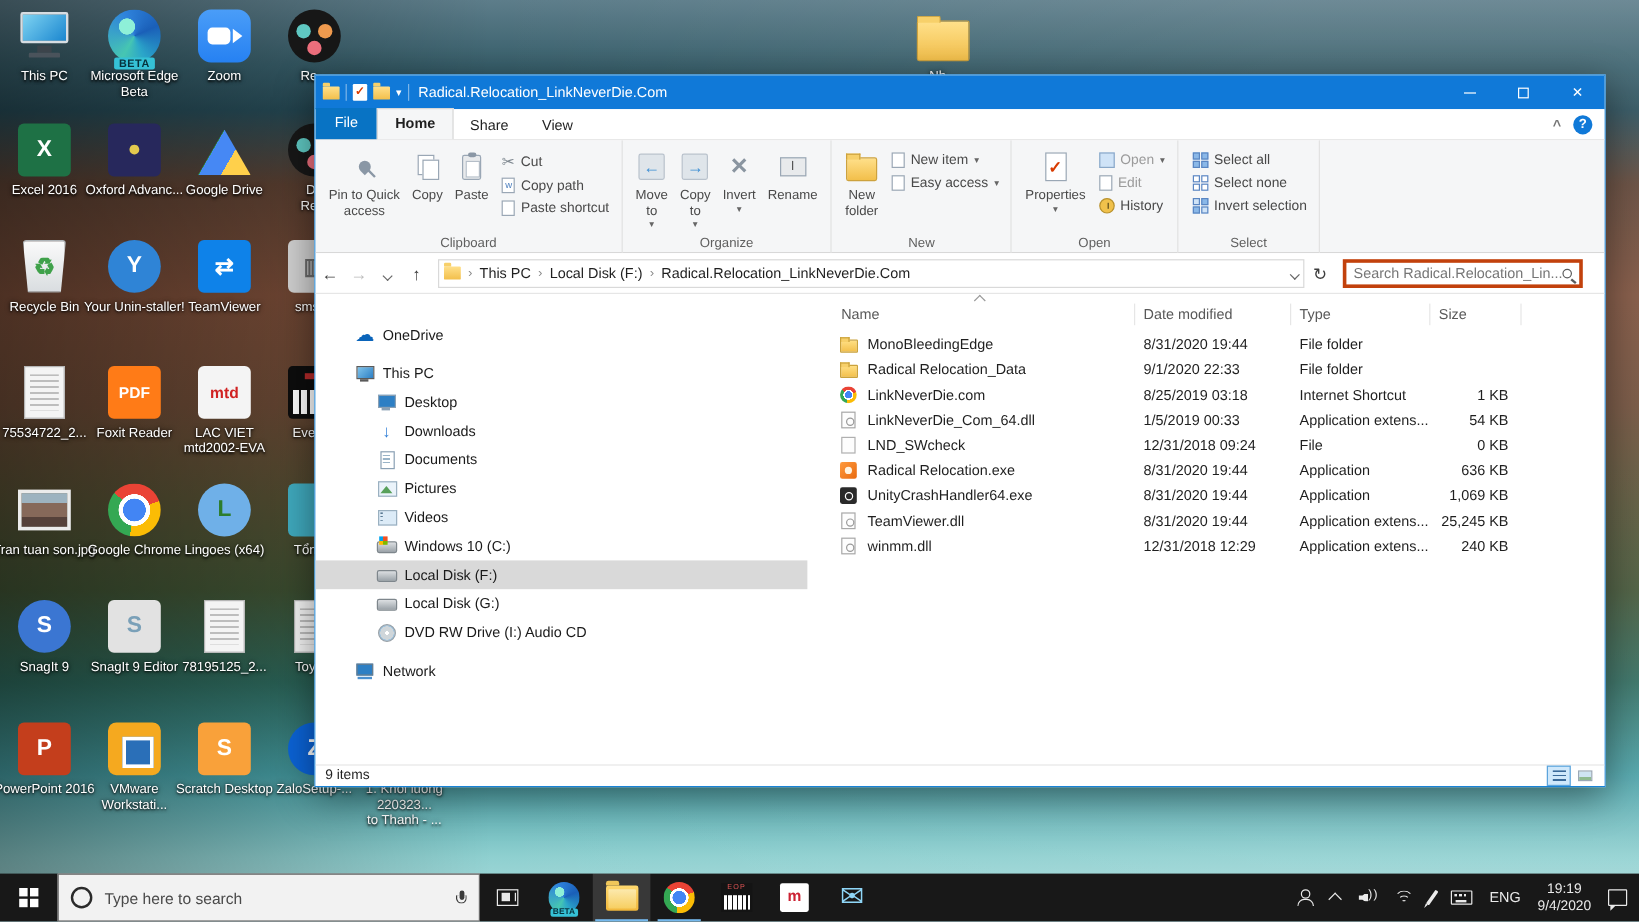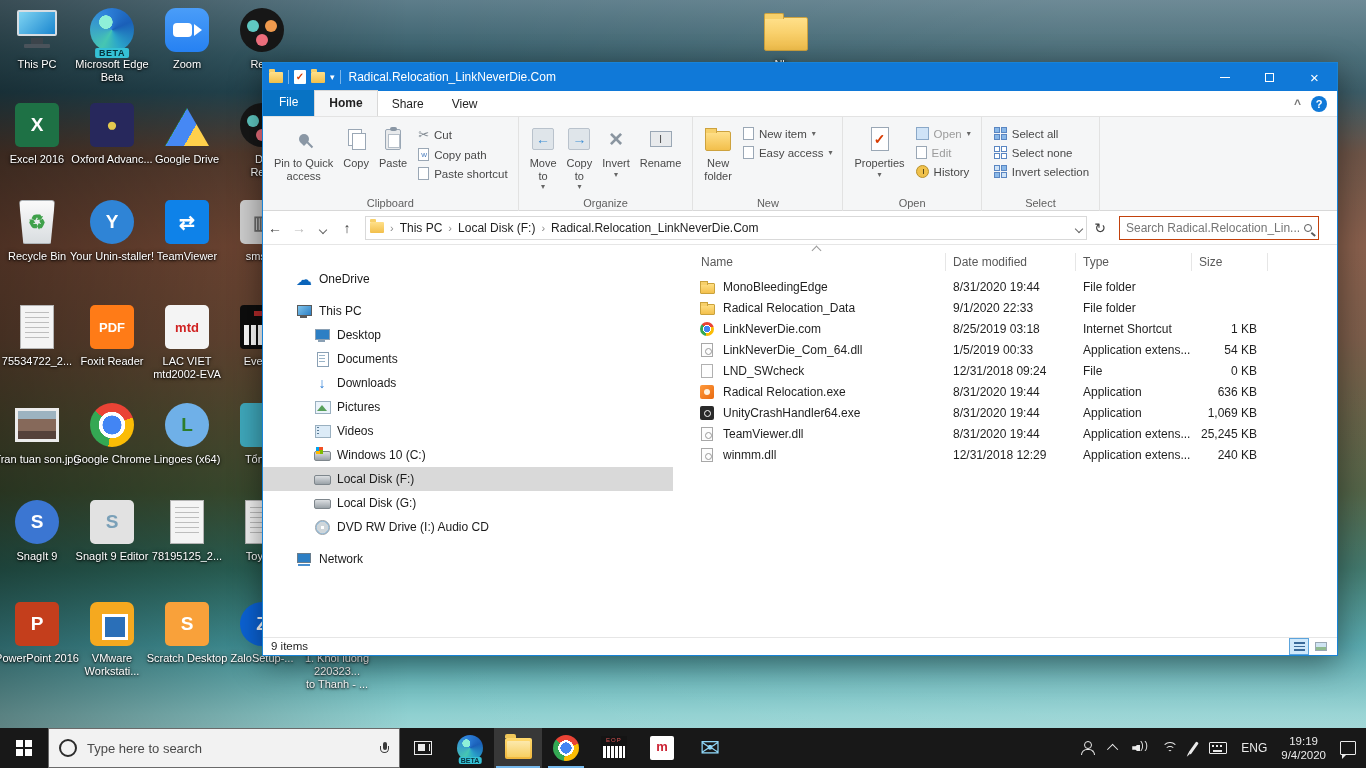--- a/index.html
+++ b/index.html
@@ -125,21 +125,21 @@
 
   .addrbar { position:absolute; left:0; top:148px; right:0; height:34px; background:#fff; border-bottom:1px solid #e6e6e6; display:flex; align-items:center; font-size:12px; }
   .navbtn { width:24px; text-align:center; font-size:14px; color:#3e3e3e; }
   .navbtn.dis { color:#bcbcbc; }
   .chev { display:inline-block; width:6px; height:6px; border-right:1.3px solid #666; border-bottom:1.3px solid #666; transform:rotate(45deg); }
   .addrbox { margin-left:6px; width:722px; height:24px; border:1px solid #d9d9d9; display:flex; align-items:center; padding:0 4px; gap:6px; }
   .crumb { display:flex; align-items:center; gap:6px; color:#1f1f1f; white-space:nowrap; }
   .crumb .sep { color:#8a8a8a; font-size:11px; }
   .addr-dd { margin-left:auto; }
   .refresh { width:26px; text-align:center; color:#3e3e3e; font-size:14px; }
-  .searchbox { margin-left:6px; width:200px; height:24px; border:1px solid #c2410c; display:flex; align-items:center; padding:0 6px; }
+  .searchbox { margin-left:6px; width:200px; height:24px; border:3px solid #c2410c; display:flex; align-items:center; padding:0 6px; }
   .searchbox input { border:none; outline:none; flex:1; font-size:12px; color:#1f1f1f; font-family:"Liberation Sans",sans-serif; }
   .searchbox input::placeholder { color:#767676; }
   .mag { width:8px; height:8px; border:1.5px solid #5a5a5a; border-radius:50%; position:relative; }
   .mag::after { content:""; position:absolute; left:7px; top:7px; width:5px; height:1.5px; background:#5a5a5a; transform:rotate(40deg); transform-origin:0 0; }
 
   .mainarea { position:absolute; left:0; top:182px; right:0; bottom:18px; background:#fff; }
   .sidebar { position:absolute; left:0; top:0; width:410px; bottom:0; overflow:hidden; padding-top:14px; }
   .srow { height:24px; display:flex; align-items:center; gap:7px; font-size:12px; color:#1a1a1a; padding-left:33px; }
   .srow.lvl1 { padding-left:51px; }
   .srow.sel { background:#d9d9d9; }
@@ -713,26 +713,26 @@
         </div>
         <div class="srow gap">
           <span class="si si-pc"></span>
           <span>This PC</span>
         </div>
         <div class="srow lvl1">
           <span class="si si-desktop"></span>
           <span>Desktop</span>
         </div>
         <div class="srow lvl1">
+          <span class="si si-downloads"></span>
+          <span>Downloads</span>
+        </div>
+        <div class="srow lvl1">
           <span class="si si-documents"></span>
           <span>Documents</span>
-        </div>
-        <div class="srow lvl1">
-          <span class="si si-downloads"></span>
-          <span>Downloads</span>
         </div>
         <div class="srow lvl1">
           <span class="si si-pictures"></span>
           <span>Pictures</span>
         </div>
         <div class="srow lvl1">
           <span class="si si-videos"></span>
           <span>Videos</span>
         </div>
         <div class="srow lvl1">

